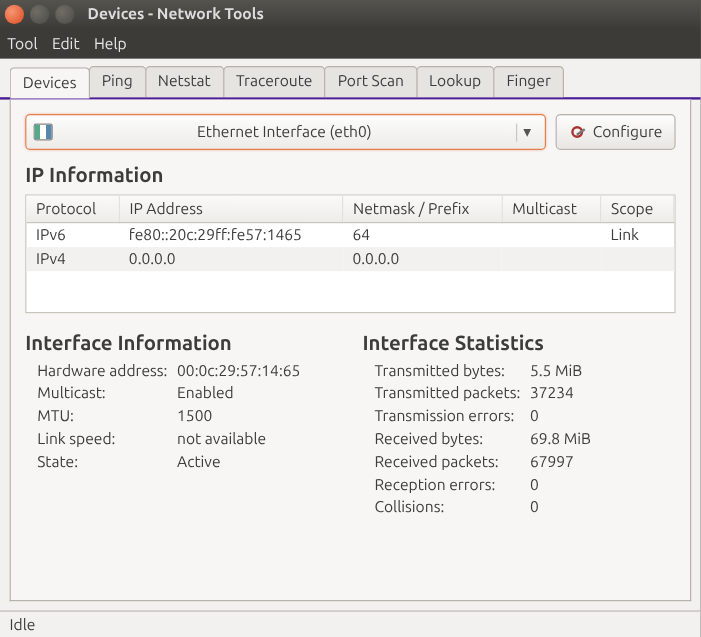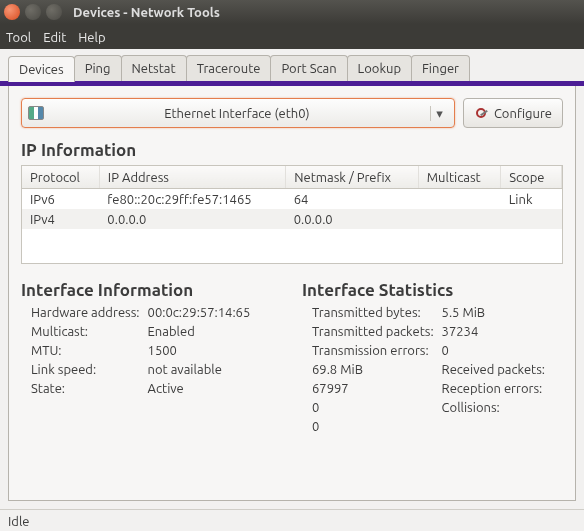--- a/index.html
+++ b/index.html
@@ -41,21 +41,21 @@
 .content {
   background: #f2f1f0;
   height: calc(531px - 24px - 25px - 22px);
   display: flex;
   flex-direction: column;
 }
 .tabrow {
   display: flex;
   padding: 6px 8px 0 8px;
   gap: 0;
-  border-bottom: 5px solid #4c1d95;
+  border-bottom: 2px solid #4c1d95;
   background: #f2f1f0;
 }
 .tab {
   padding: 5px 10px 6px 10px;
   border: 1px solid #b6b3ac;
   border-bottom: none;
   background: #e6e4e0;
   border-radius: 4px 4px 0 0;
   font-size: 13px;
   margin-right: -1px;
@@ -238,20 +238,21 @@
       </div>
       <div class="col">
         <h3 class="section">Interface Statistics</h3>
         <div class="kv">
           <span class="k">Transmitted bytes:</span>
           <span>5.5 MiB</span>
           <span class="k">Transmitted packets:</span>
           <span>37234</span>
           <span class="k">Transmission errors:</span>
           <span>0</span>
+          <span class="k">Received bytes:</span>
           <span>69.8 MiB</span>
           <span class="k">Received packets:</span>
           <span>67997</span>
           <span class="k">Reception errors:</span>
           <span>0</span>
           <span class="k">Collisions:</span>
           <span>0</span>
         </div>
       </div>
     </div>

